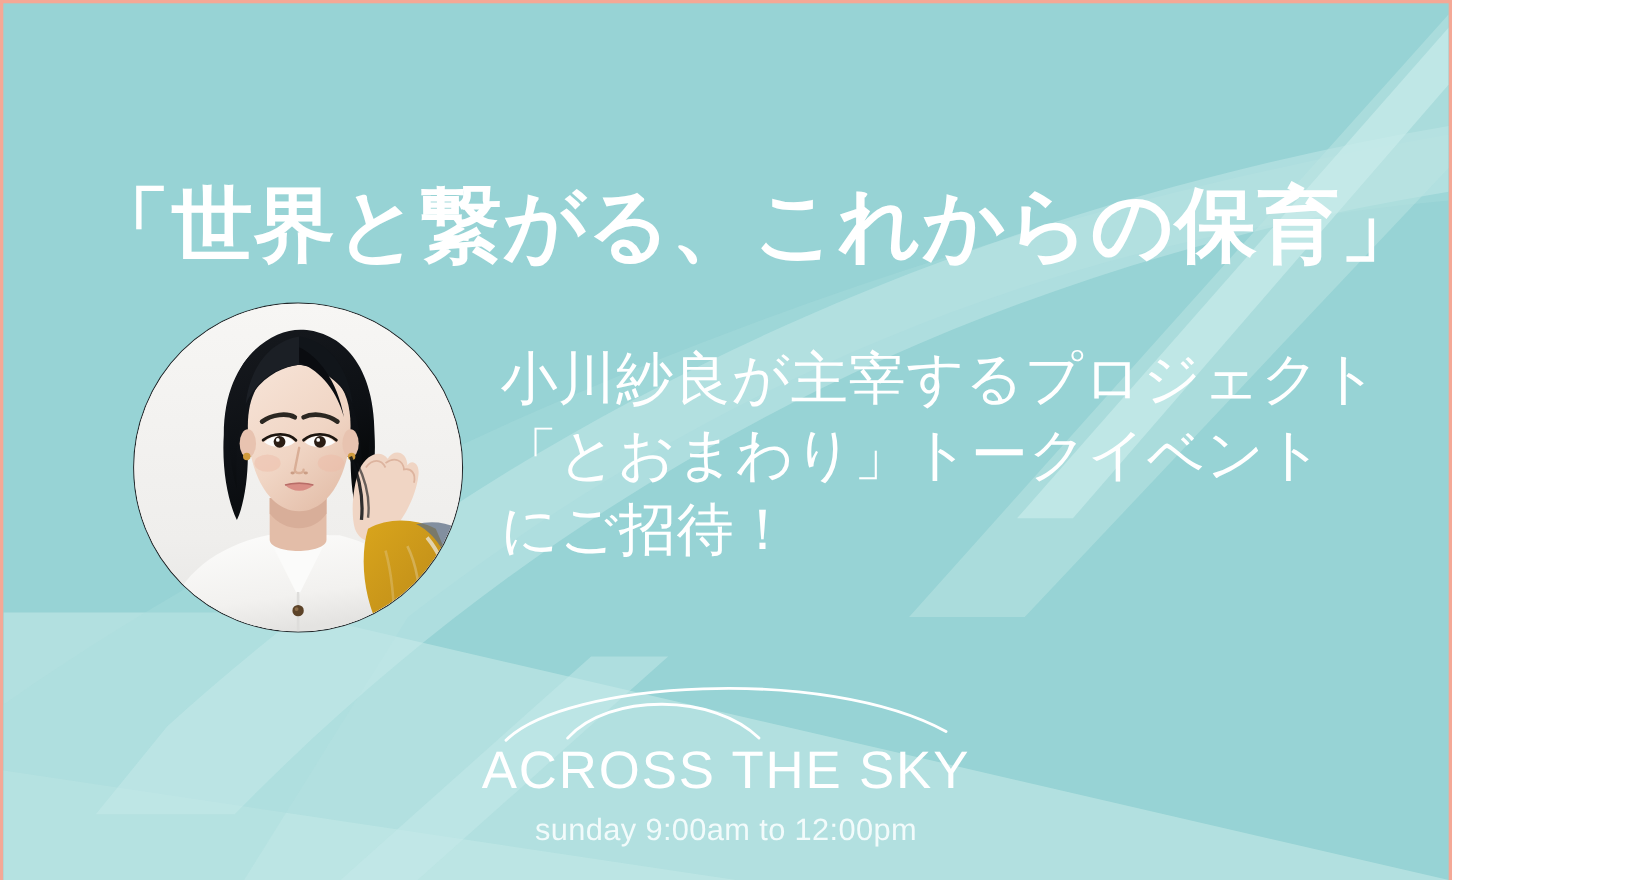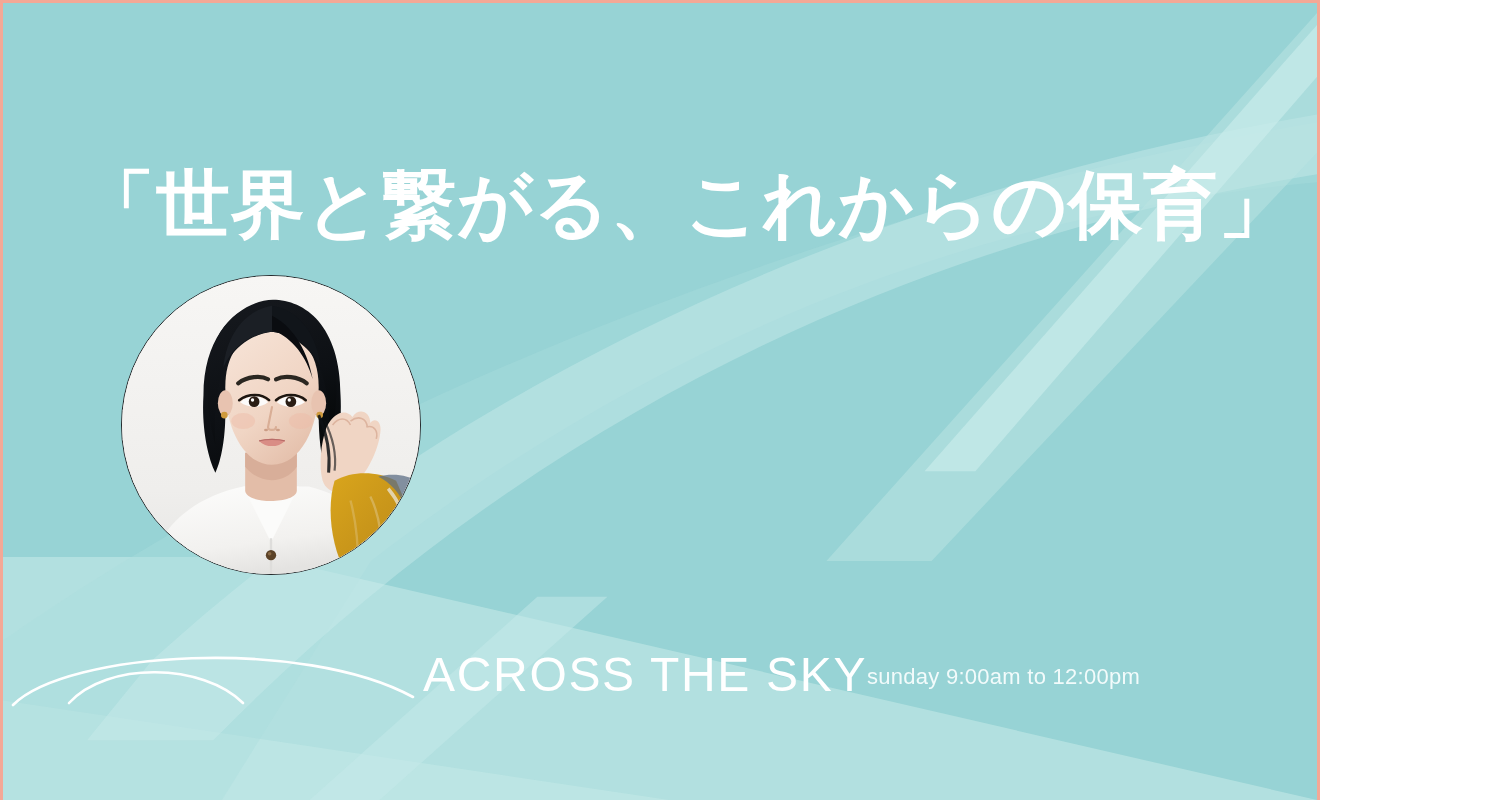--- a/index.html
+++ b/index.html
@@ -72,40 +72,42 @@
     font-weight: 300;
     letter-spacing: 0.01em;
   }
   #body-copy .line { display: block; white-space: nowrap; }
 
   
   #logo-lockup {
     position: absolute;
     left: 0;
     right: 0;
-    top: 638px;
+    top: 606px;
     display: flex;
+    flex-direction: column;
     align-items: center;
   }
   #logo-arcs { width: 420px; height: 72px; display: block; }
   #logo-wordmark {
     color: #ffffff;
     font-size: 48px;
     font-weight: 300;
     letter-spacing: 0.035em;
     line-height: 1;
     margin-top: -4px;
     white-space: nowrap;
   }
   #logo-tagline {
     color: #f2fbfb;
-    font-size: 22px;
+    font-size: 28px;
     font-weight: 400;
     letter-spacing: 0.012em;
     line-height: 1;
+    margin-top: 16px;
     white-space: nowrap;
   }
 </style>
 </head>
 <body>
 
 <div id="banner">
 
   <div class="bg-layer">
     <svg viewBox="0 0 1500 800" preserveAspectRatio="none" aria-hidden="true">
@@ -222,20 +224,25 @@
       <path d="M258 202 C272 208 284 224 292 246 L300 262 L300 208 C288 200 272 198 258 202 Z" fill="#5e6f86" opacity="0.75"></path>
       <path d="M268 214 C278 226 286 244 290 262" stroke="#e8e2d0" stroke-width="3.5" fill="none" opacity="0.8"></path>
       <path d="M250 222 C258 238 262 262 262 286" stroke="#e0c78c" stroke-width="2.4" fill="none" opacity="0.5"></path>
       <path d="M230 226 C236 248 238 272 238 298" stroke="#e0c78c" stroke-width="2.4" fill="none" opacity="0.4"></path>
 
       <path d="M198 140 C206 158 210 178 208 198" stroke="#0d1014" stroke-width="3" fill="none" opacity="0.85"></path>
       <path d="M204 146 C212 162 216 180 214 196" stroke="#0d1014" stroke-width="2.2" fill="none" opacity="0.6"></path>
     </svg>
   </div>
 
+  <div id="body-copy">
+    <span class="line">小川紗良が主宰するプロジェクト</span>
+    <span class="line">「とおまわり」トークイベント</span>
+    <span class="line">にご招待！</span>
+  </div>
 
   <div id="logo-lockup">
     <svg id="logo-arcs" viewBox="0 0 420 72" aria-hidden="true">
       <path d="M10 64 C64 10 300 -4 410 56" stroke="#ffffff" stroke-width="2.6" fill="none" stroke-linecap="round"></path>
       <path d="M66 62 C104 20 200 22 240 62" stroke="#ffffff" stroke-width="2.6" fill="none" stroke-linecap="round"></path>
     </svg>
     <div id="logo-wordmark">ACROSS THE SKY</div>
     <div id="logo-tagline">sunday 9:00am to 12:00pm</div>
   </div>
 

